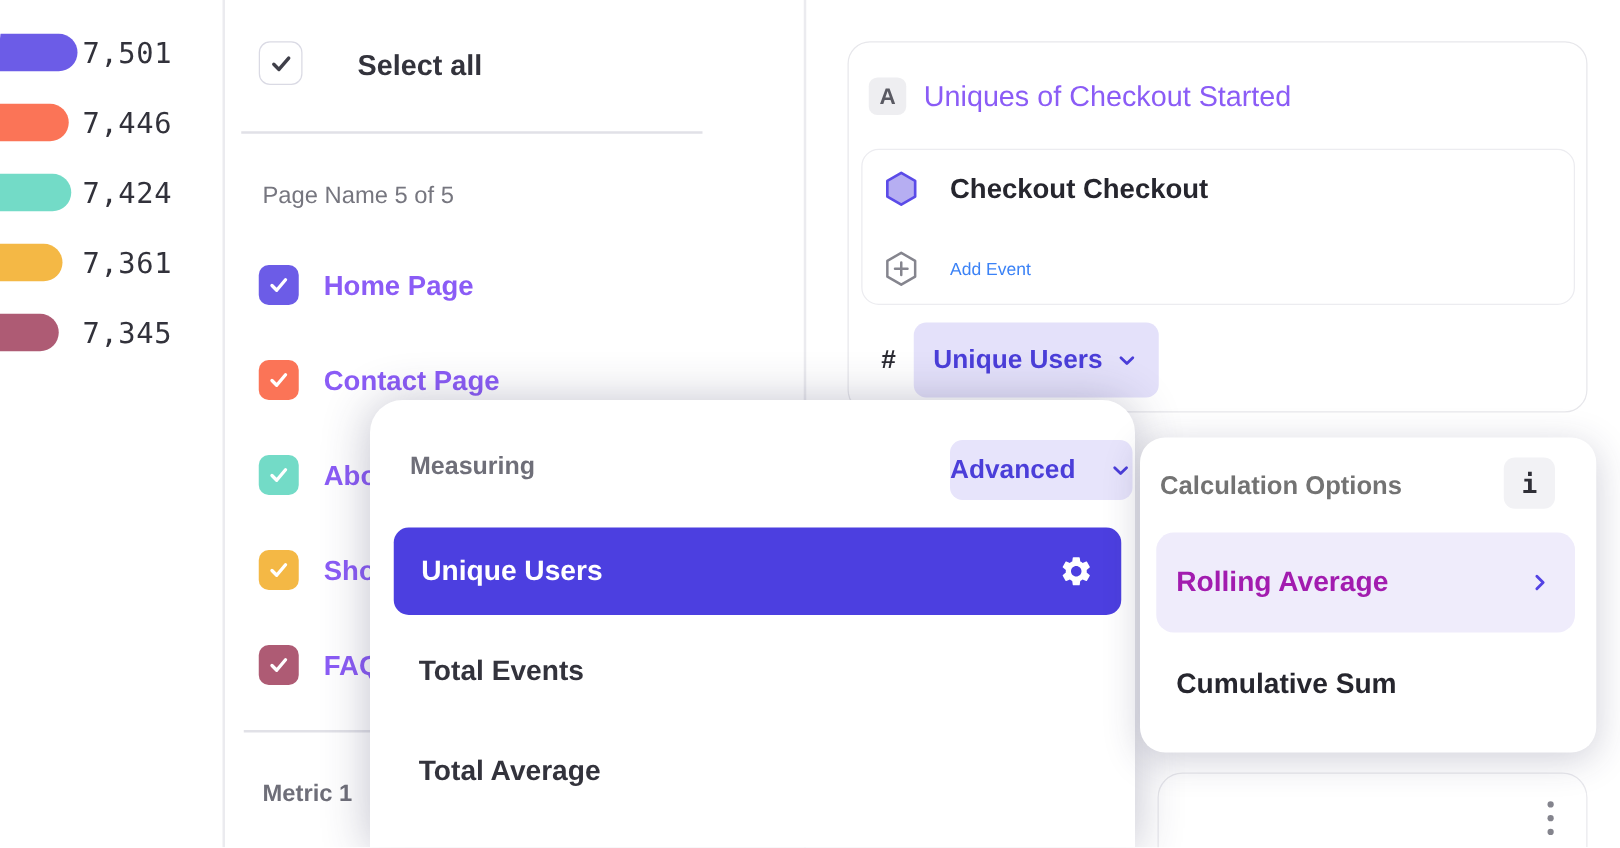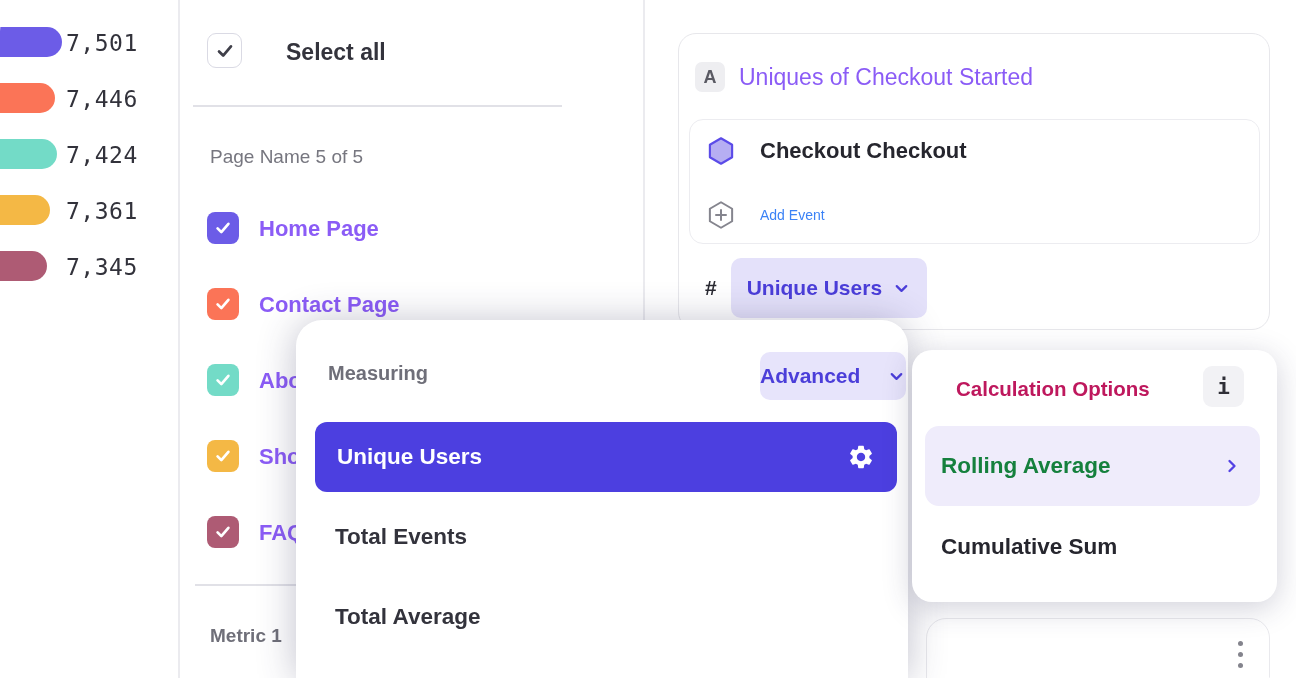--- a/index.html
+++ b/index.html
@@ -88,29 +88,29 @@
   .opt-selected span { font-size:22.5px; font-weight:700; color:#fff; }
   .gear { position:absolute; right:22px; top:21px; width:28px; height:28px; cursor:pointer; }
   .opt-plain { position:absolute; left:39px; font-size:22.5px; font-weight:600; color:#33333C;
     cursor:pointer; white-space:nowrap; }
   .op1 { top:204px; } .op2 { top:284px; }
 
   
   .calc-panel { position:absolute; left:912px; top:350px; width:365px; height:252px;
     background:#fff; border-radius:20px; z-index:12;
     box-shadow:0 6px 30px rgba(45,45,85,0.22); }
-  .calc-title { position:absolute; left:44px; top:27px; font-size:20.5px; font-weight:600;
-    color:#be185d; }
+  .calc-title { position:absolute; left:16px; top:27px; font-size:20.5px; font-weight:600;
+    color:#737373; }
   .info-btn { position:absolute; right:33px; top:16px; width:41px; height:41px; background:#F2F2F5;
     border-radius:9px; display:flex; align-items:center; justify-content:center; cursor:pointer;
     font-family:"DejaVu Sans Mono", monospace; font-size:21px; font-weight:700; color:#2F2F37; }
   .rolling-row { position:absolute; left:13px; top:76px; width:335px; height:80px;
     background:#EFECFB; border-radius:14px; display:flex; align-items:center;
     justify-content:space-between; padding:0 18px 0 16px; cursor:pointer; }
-  .rolling-row span { font-size:22.5px; font-weight:700; color:#15803d; }
+  .rolling-row span { font-size:22.5px; font-weight:700; color:#a21caf; }
   .cumulative { position:absolute; left:29px; top:184px; font-size:22.5px; font-weight:700;
     color:#26262E; cursor:pointer; }
 
   .ico { display:block; }
 </style>
 </head>
 <body>
 
 <div id="app">
 

